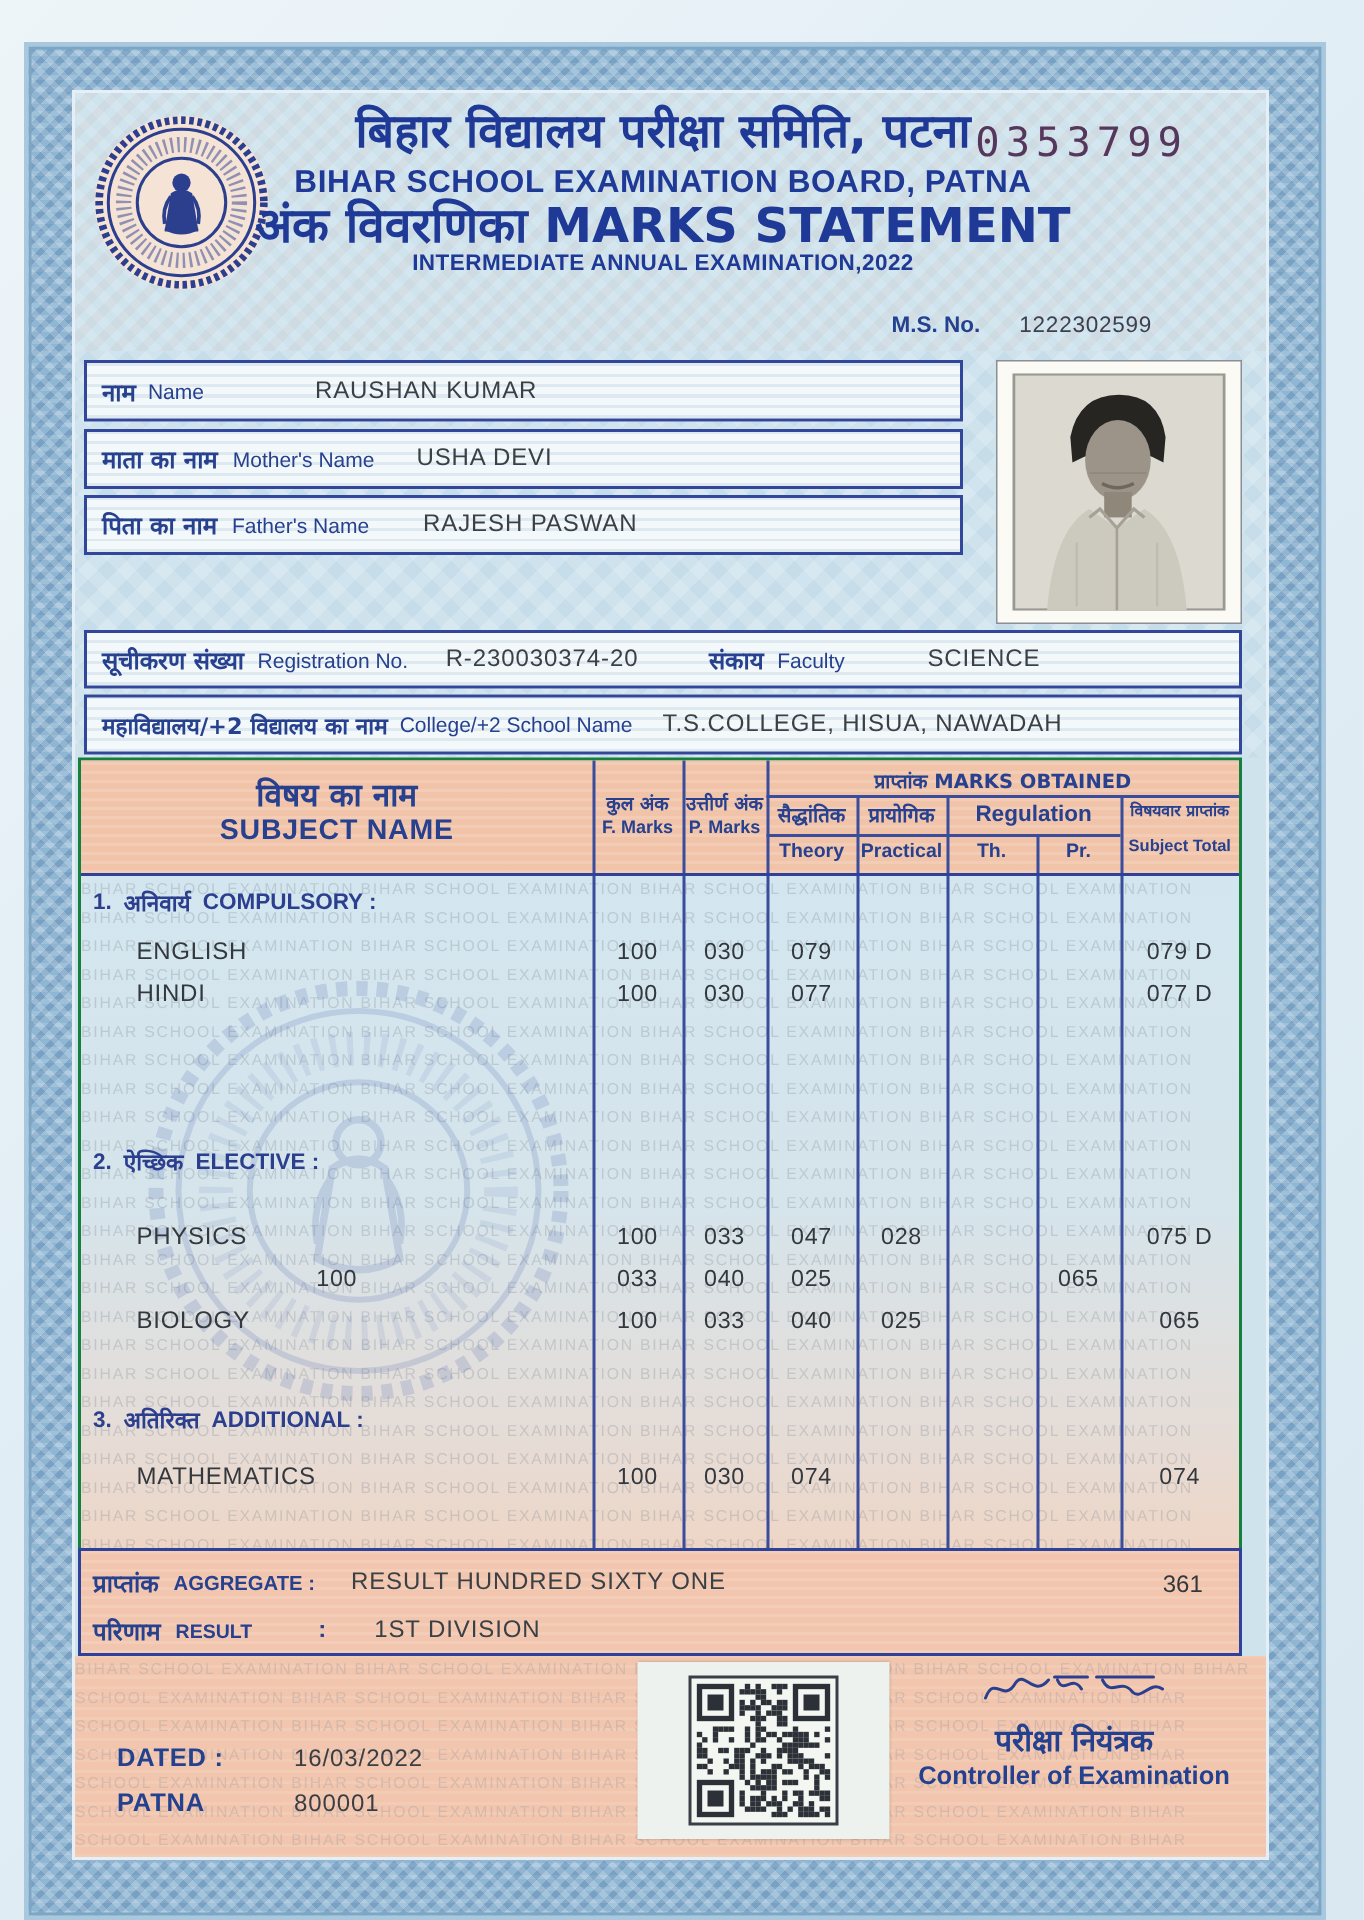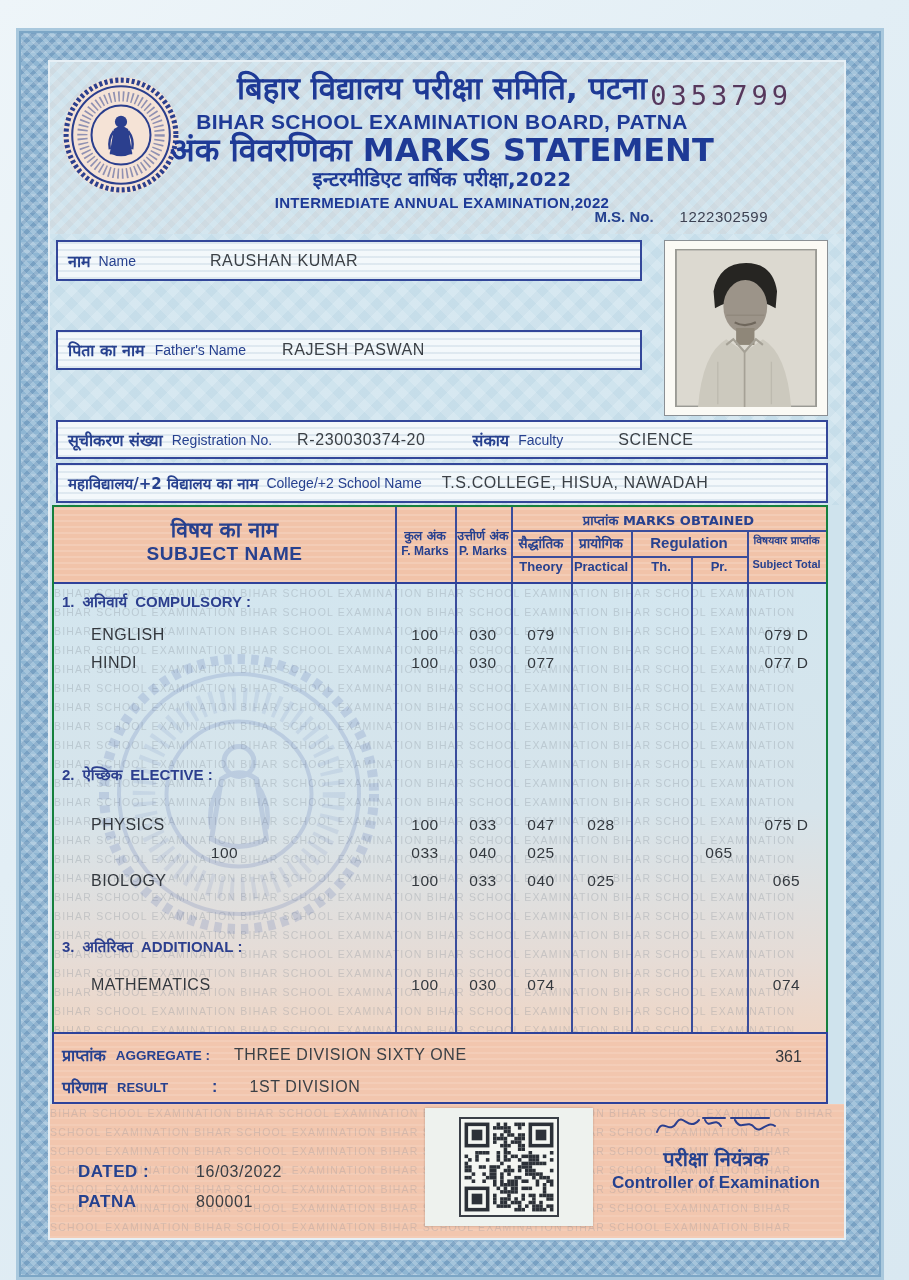--- a/index.html
+++ b/index.html
@@ -144,34 +144,38 @@
       <circle r="29" fill="none" stroke="#2b3f8e" stroke-width="2"></circle>
       <circle cx="0" cy="-13" r="6" fill="#2b3f8e"></circle>
       <path d="M-7 -6 q7 -5 14 0 l4 24 q-11 6 -22 0 z" fill="#2b3f8e"></path>
       <path d="M-7 -4 q-6 8 -4 18 M7 -4 q6 8 4 18" stroke="#2b3f8e" stroke-width="2.4" fill="none"></path>
       <path d="M-11 18 h22" stroke="#2b3f8e" stroke-width="2" fill="none"></path>
     </svg>
     <div class="titles">
       <div class="t1">बिहार विद्यालय परीक्षा समिति, पटना</div>
       <div class="t2">BIHAR SCHOOL EXAMINATION BOARD, PATNA</div>
       <div class="t3">अंक  विवरणिका MARKS STATEMENT</div>
-      <div class="t4">इन्टरमीडिएट वार्षिक परीक्षा,2022</div>
       <div class="t5">INTERMEDIATE ANNUAL EXAMINATION,2022</div>
     </div>
     <div class="serial">0353799</div>
     <div class="ms">
       <span>M.S. No.</span><span class="val">1222302599</span>
     </div>
   </div>
 
   <div class="fields">
     <div class="fbox" style="left:6px;top:6px;width:586px;height:41px;padding-left:10px;gap:8px;">
       <span class="lbl-hi">नाम</span>
       <span class="lbl-en">Name</span>
       <span class="fval" style="margin-left:66px;">RAUSHAN KUMAR</span>
+    </div>
+    <div class="fbox" style="left:6px;top:52px;width:586px;height:40px;padding-left:10px;gap:10px;">
+      <span class="lbl-hi">माता का नाम</span>
+      <span class="lbl-en">Mother's Name</span>
+      <span class="fval" style="margin-left:18px;">USHA DEVI</span>
     </div>
     <div class="fbox" style="left:6px;top:96px;width:586px;height:40px;padding-left:10px;gap:10px;">
       <span class="lbl-hi">पिता का नाम</span>
       <span class="lbl-en">Father's Name</span>
       <span class="fval" style="margin-left:26px;">RAJESH PASWAN</span>
     </div>
 
     <div class="photo">
       <svg width="142" height="158" viewBox="0 0 100 112">
         <rect x="0" y="0" width="100" height="112" fill="#dcd9d0"></rect>
@@ -335,21 +339,21 @@
         <span></span>
         <span>074</span>
       </div>
     </div>
   </div>
 
   <div class="agg">
     <div class="aggline" style="left:8px;top:10px;">
       <span class="lbl-hi">प्राप्तांक</span>
       <span style="font-size:13.5px;">AGGREGATE :</span>
-      <span class="aggwords" style="margin-left:14px;">THREE DIVISION SIXTY ONE</span>
+      <span class="aggwords" style="margin-left:14px;">RESULT HUNDRED SIXTY ONE</span>
     </div>
     <div class="aggtotal">361</div>
     <div class="aggline" style="left:8px;top:42px;">
       <span class="lbl-hi">परिणाम</span>
       <span style="font-size:13px;">RESULT</span>
       <span style="margin-left:34px;color:#27418f;">:</span>
       <span class="aggwords" style="margin-left:22px;font-weight:normal;">1ST DIVISION</span>
     </div>
   </div>
 

